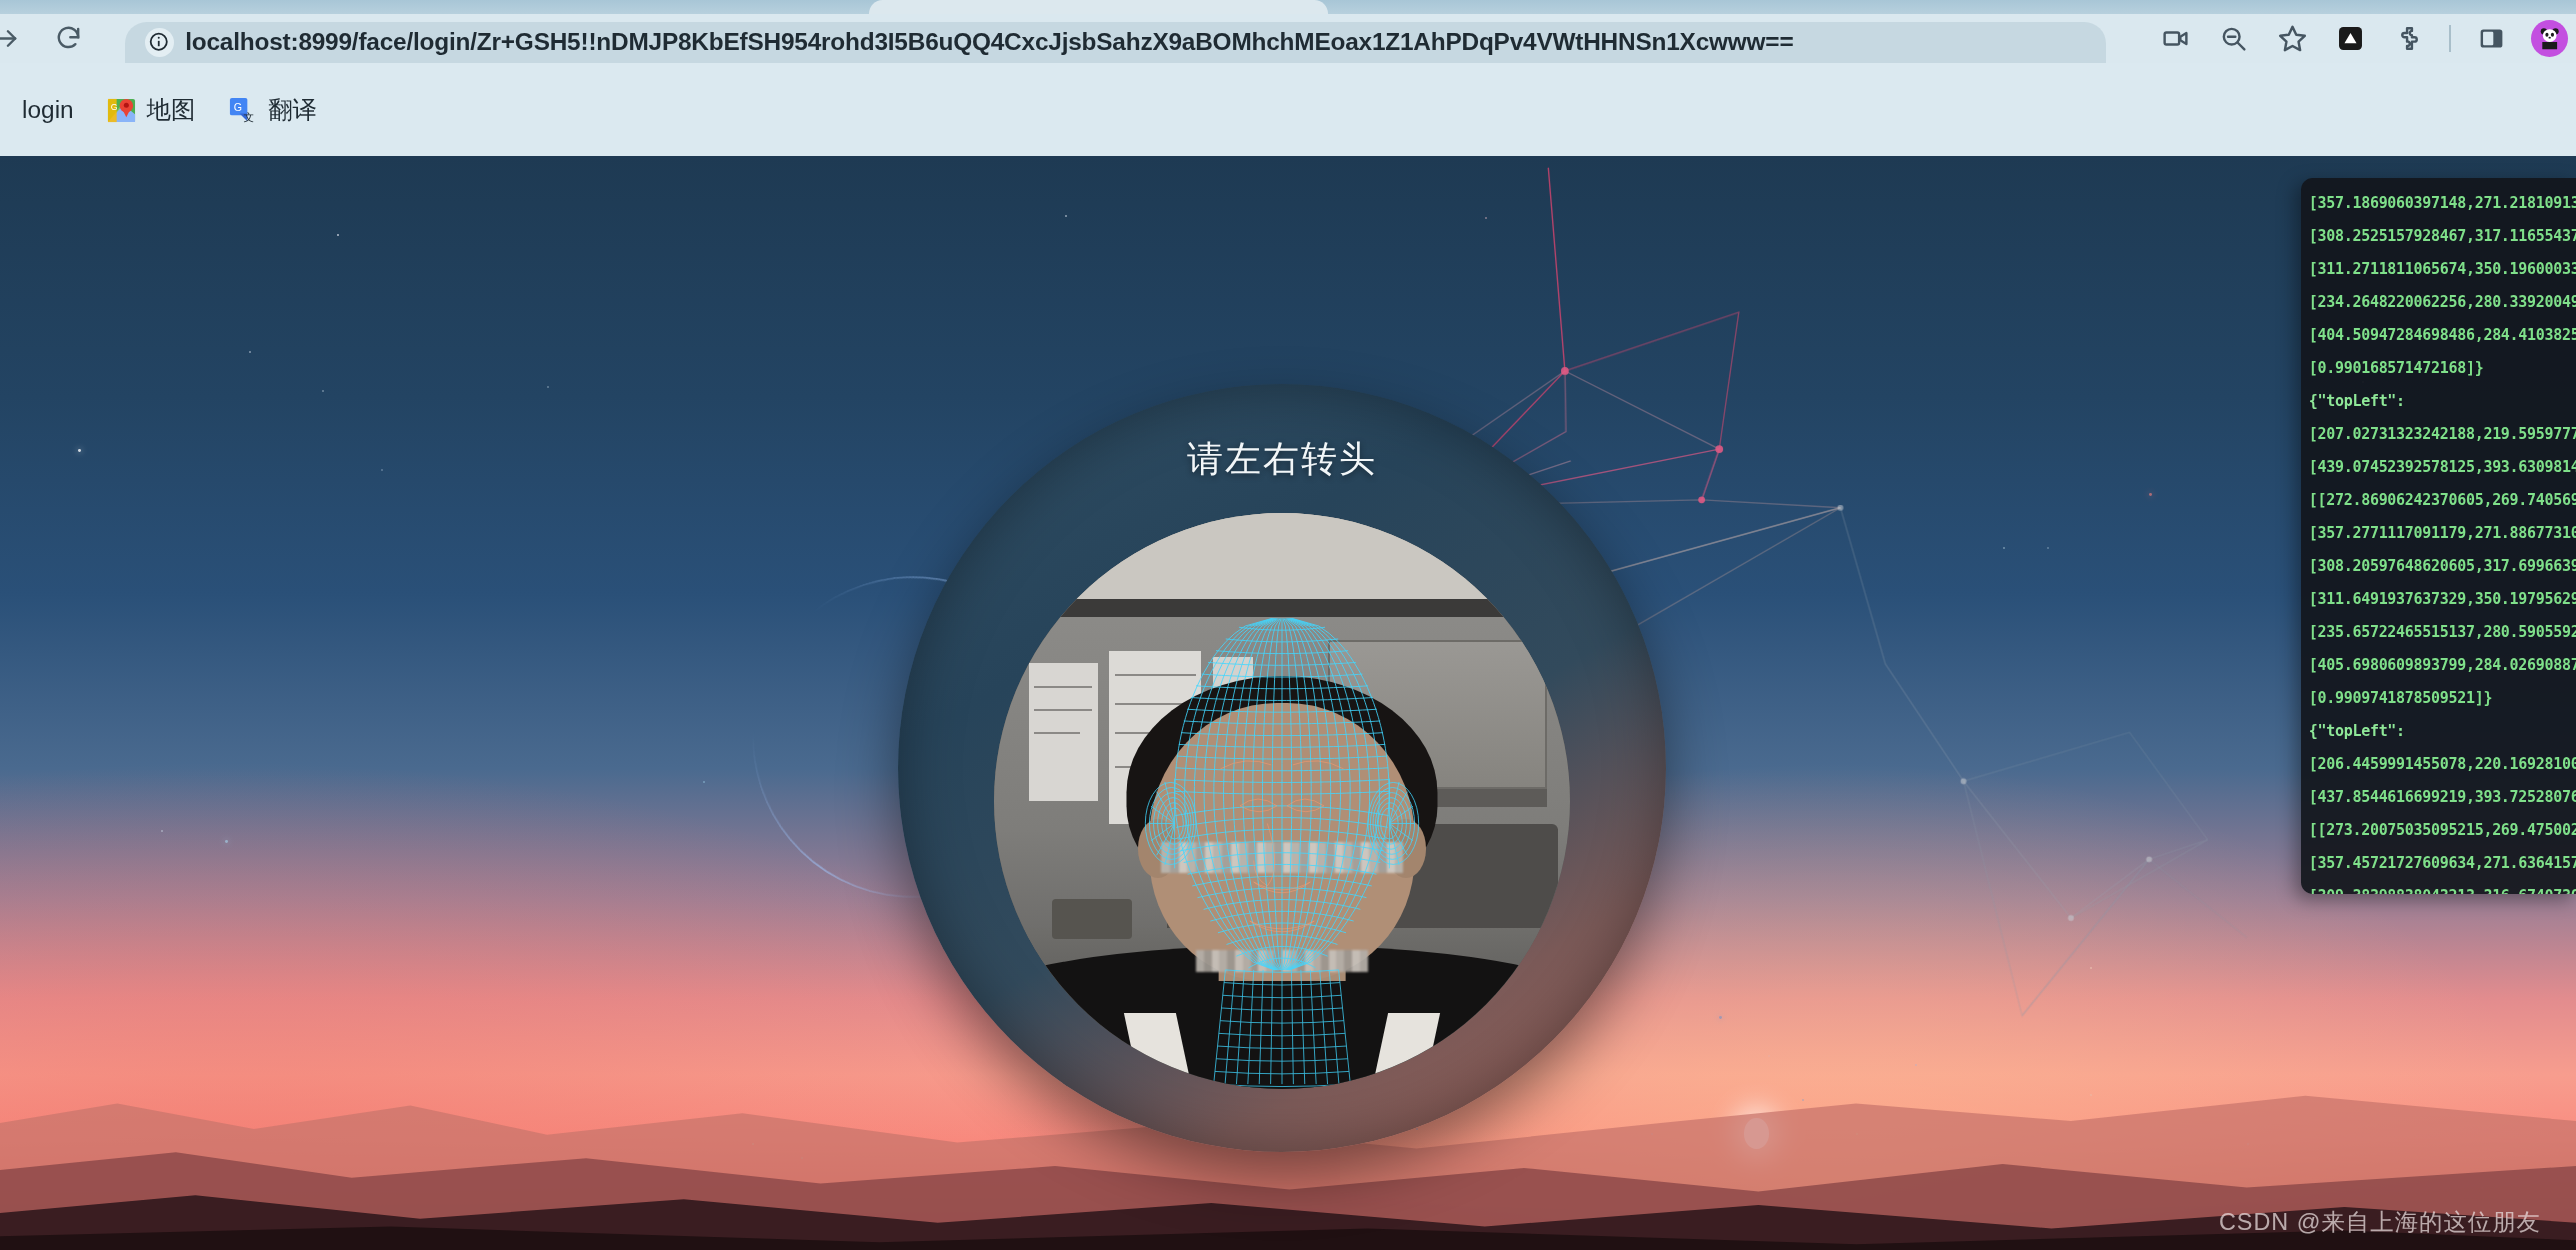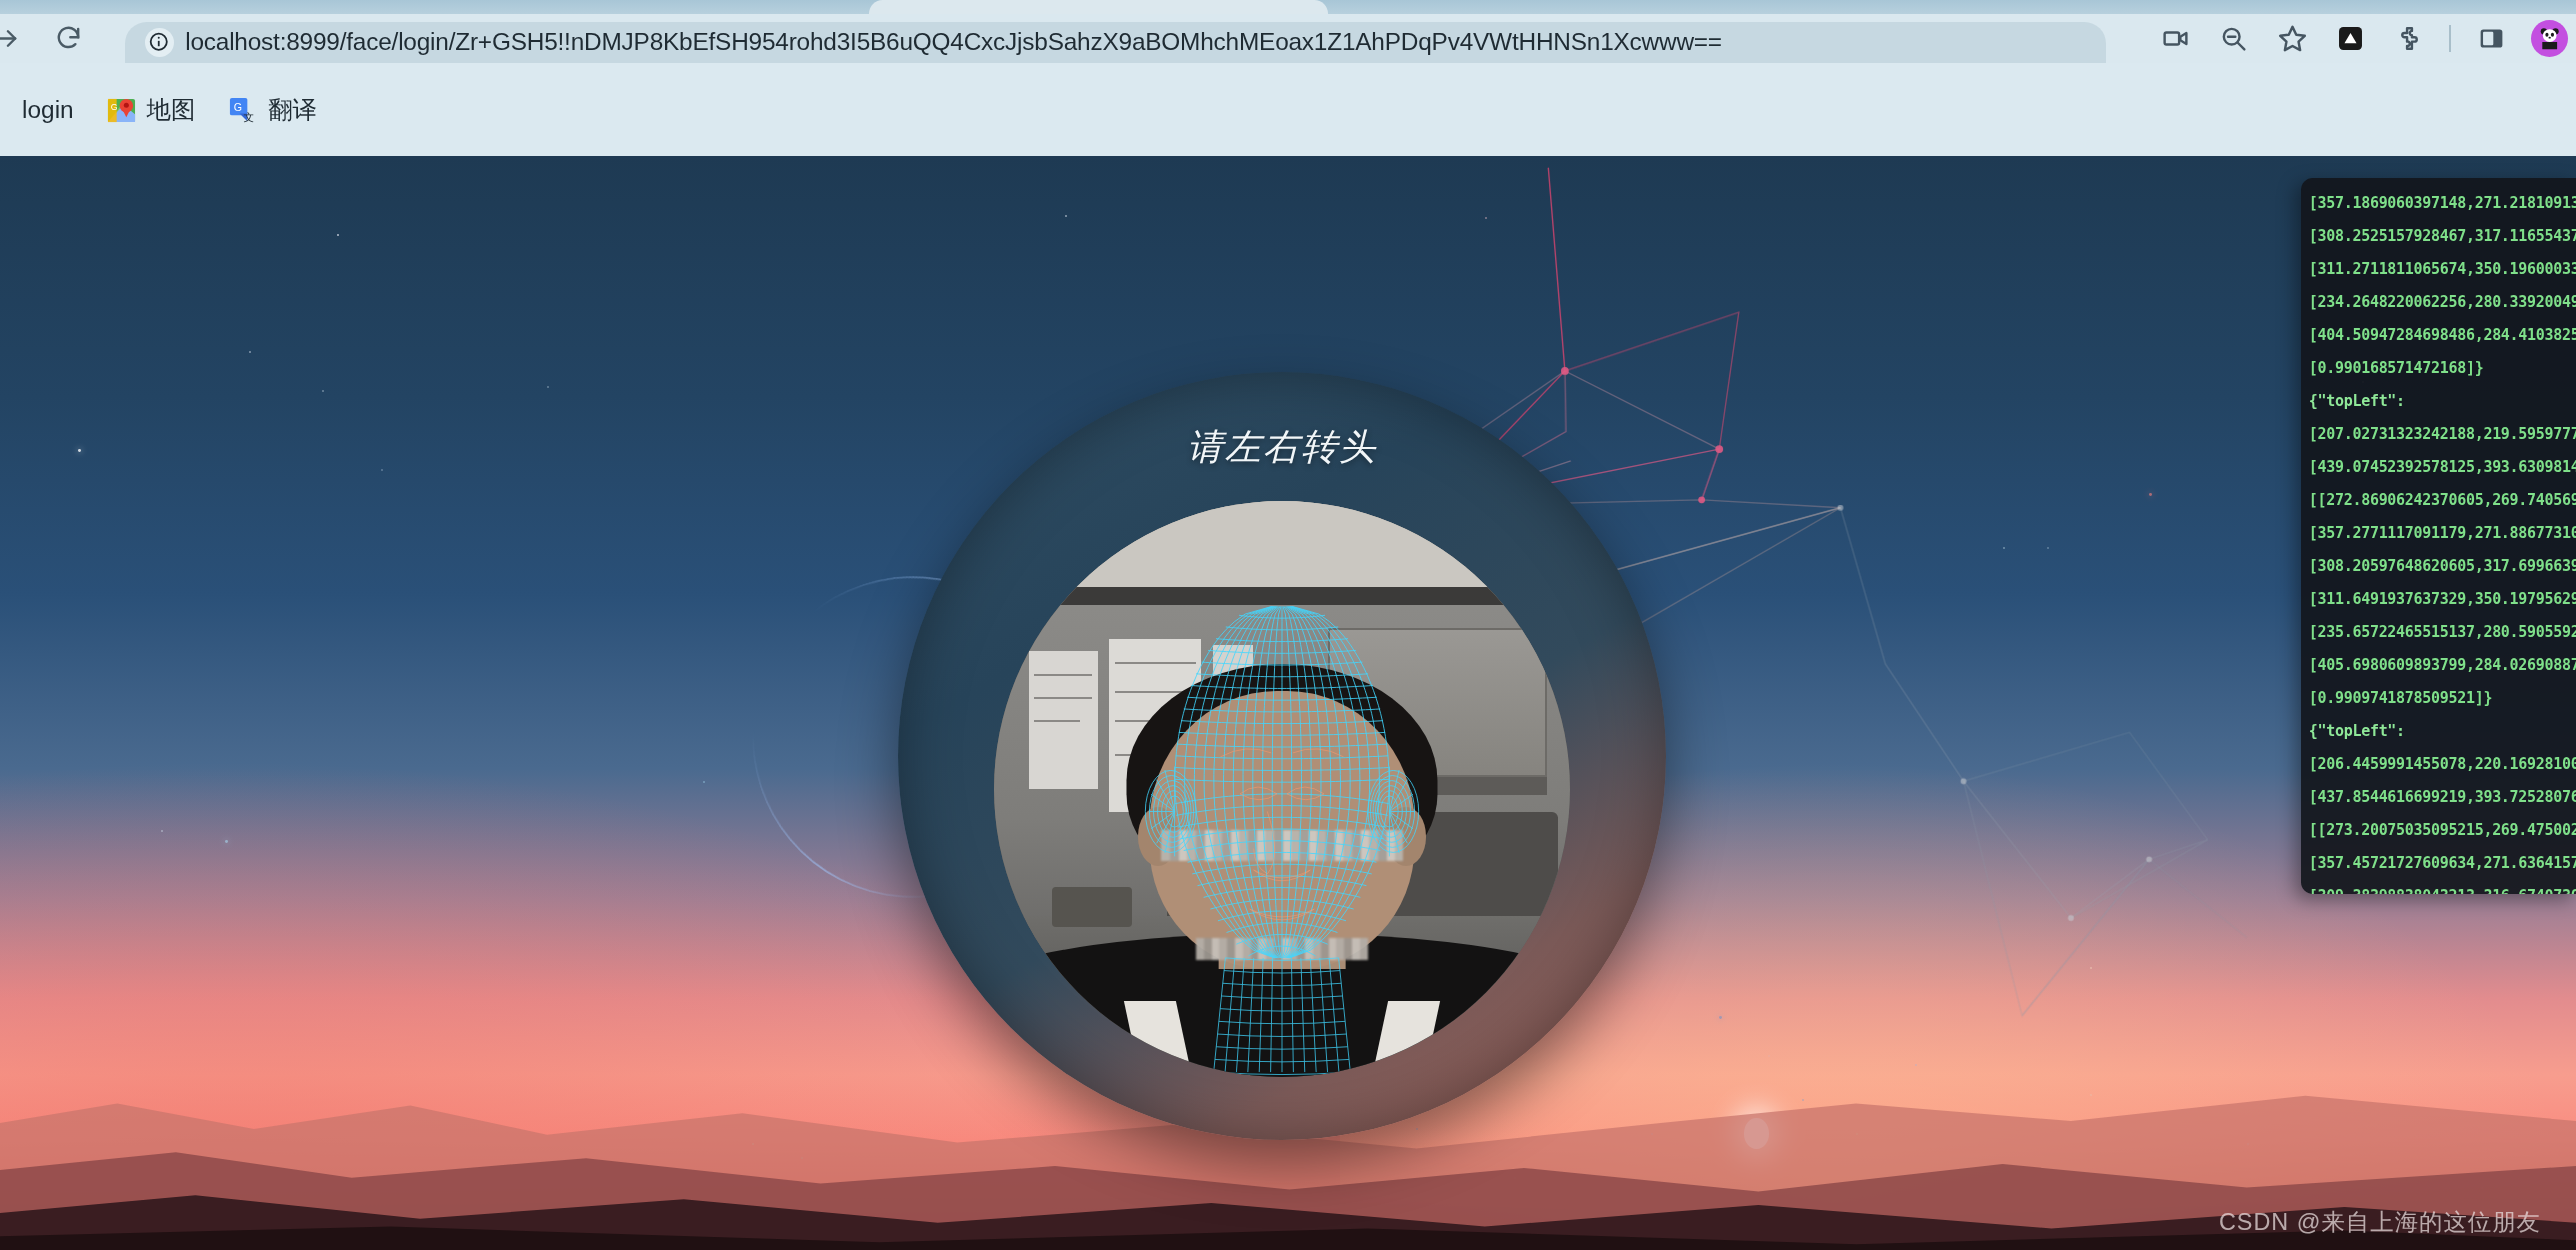--- a/index.html
+++ b/index.html
@@ -42,20 +42,21 @@
     display:flex; align-items:center; padding-left:19.5px;
   }
   .omnibox .siteinfo{
     width:29px; height:29px; border-radius:50%; background:#e3eef3;
     display:flex; align-items:center; justify-content:center; flex:0 0 auto;
     margin-right:11.7px;
   }
   .omnibox .urltext{
     font-size:24.4px; color:#1f2b33; white-space:nowrap; overflow:hidden;
     letter-spacing:-0.2px;
+    font-weight:bold;
   }
   .right-icons{
     position:absolute; right:7.8px; top:13.7px; height:49px;
     display:flex; align-items:center; gap:21.5px;
   }
   .ricon{ width:37px; height:37px; display:flex; align-items:center; justify-content:center;
           color:#455561; cursor:pointer; }
   .vdiv{ width:2px; height:27px; background:#a9bfca; }
   .avatar{
     width:37px; height:37px; border-radius:50%;
@@ -118,21 +119,21 @@
     border:2px solid rgba(160,200,255,.55);
     clip-path:polygon(0 0, 100% 0, 100% 100%, 0 100%);
     transform:rotate(-18deg);
     filter:blur(0.6px);
     mask-image:linear-gradient(135deg, rgba(0,0,0,0) 18%, #000 45%, rgba(0,0,0,0) 72%);
     -webkit-mask-image:linear-gradient(135deg, rgba(0,0,0,0) 18%, #000 45%, rgba(0,0,0,0) 72%);
   }
 
   
   .facewrap{
-    position:absolute; left:898px; top:216px; width:768px; height:768px;font-style:italic;
+    position:absolute; left:898px; top:228px; width:768px; height:768px;
   }
   .ring{
     position:absolute; inset:0; border-radius:50%;
     background:linear-gradient(150deg,#2f4d63 0%,#27445a 30%,#324a5c 55%,#7b5a58 78%,#9c6259 100%);
     box-shadow:0 25.4px 59px rgba(0,0,0,.45);
   }
   .ring-inner-shadow{
     position:absolute; inset:0; border-radius:50%;
     box-shadow: inset 0 0 59px rgba(0,0,0,.35);
   }

